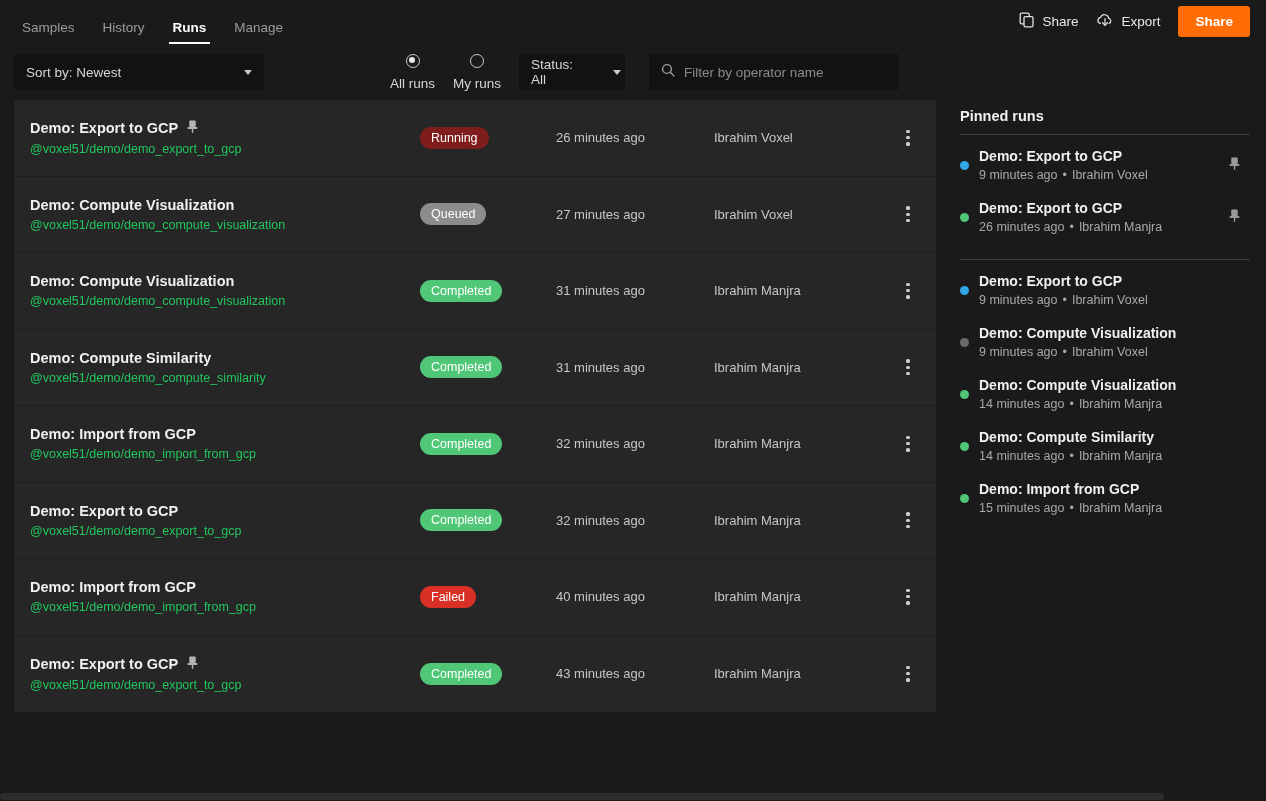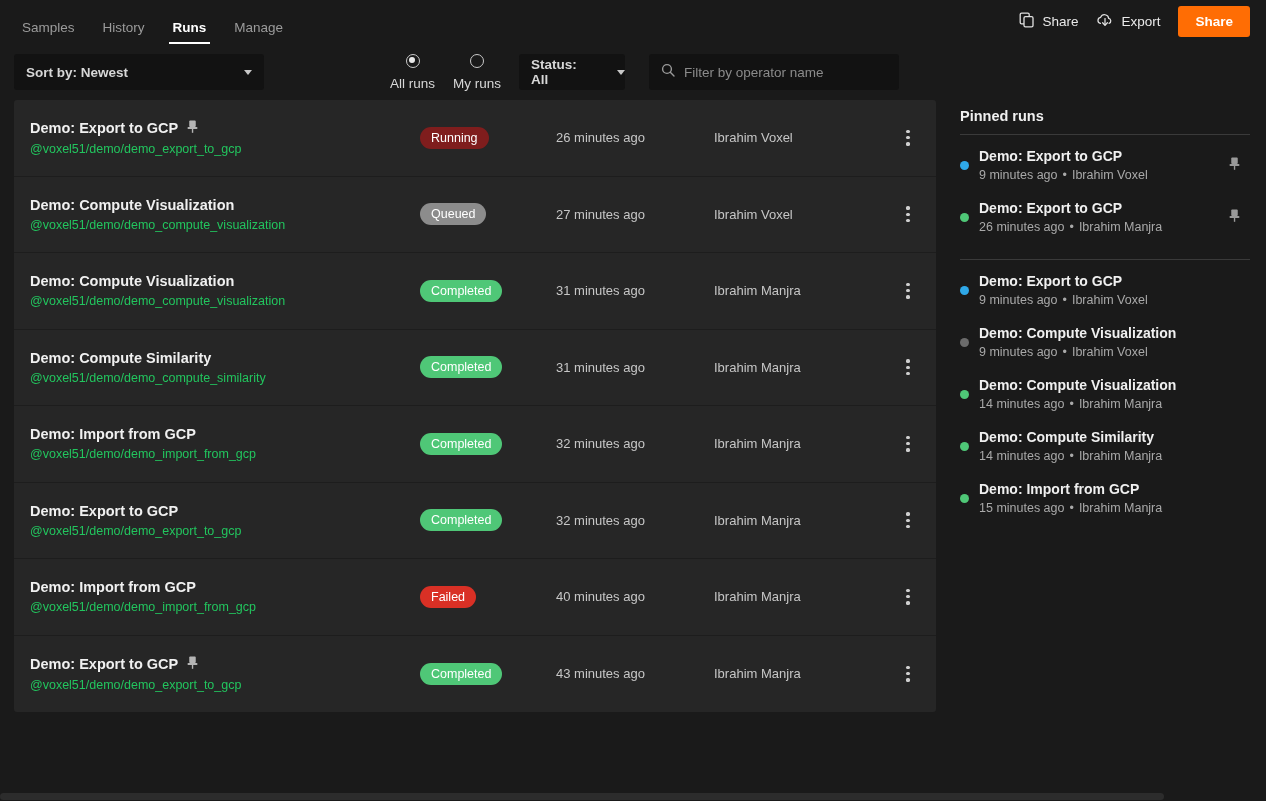--- a/index.html
+++ b/index.html
@@ -47,21 +47,21 @@
     background: #ff6d04; color: #fff; font-size: 13.5px; font-weight: bold;
     border: none; border-radius: 3px; padding: 8px 17px; cursor: pointer;
     font-family: "Liberation Sans", sans-serif;
   }
 
   
   .toolbar { display: flex; align-items: center; height: 56px; padding: 0 0 0 14px; gap: 0; }
   .select {
     background: #121212; border: none; border-radius: 3px;
     height: 36px; display: flex; align-items: center; justify-content: space-between;
-    padding: 0 12px; font-size: 13.5px; color: #d7d7d7; cursor: pointer; font-weight: bold;
+    padding: 0 12px; font-size: 13.5px; color: #d7d7d7; cursor: pointer;
   }
   .select.sort { width: 250px; }
   .caret { width: 0; height: 0; border-left: 4.5px solid transparent; border-right: 4.5px solid transparent; border-top: 5px solid #c8c8c8; }
   .radio-group { display: flex; align-items: center; gap: 18px; margin-left: 126px; }
   .radio { display: flex; align-items: center; gap: 8px; font-size: 13.5px; color: #d7d7d7; cursor: pointer; flex-direction: column; }
   .radio-dot { width: 14px; height: 14px; border-radius: 50%; border: 1.6px solid #c9c9c9; position: relative; }
   .radio-dot.on::after { content: ""; position: absolute; left: 2.6px; top: 2.6px; width: 5.8px; height: 5.8px; border-radius: 50%; background: #e9e9e9; }
   .select.status { margin-left: 18px; width: 106px; gap: 40px; }
   .searchbox {
     margin-left: 24px; background: #121212; border-radius: 3px; height: 36px; width: 250px;

